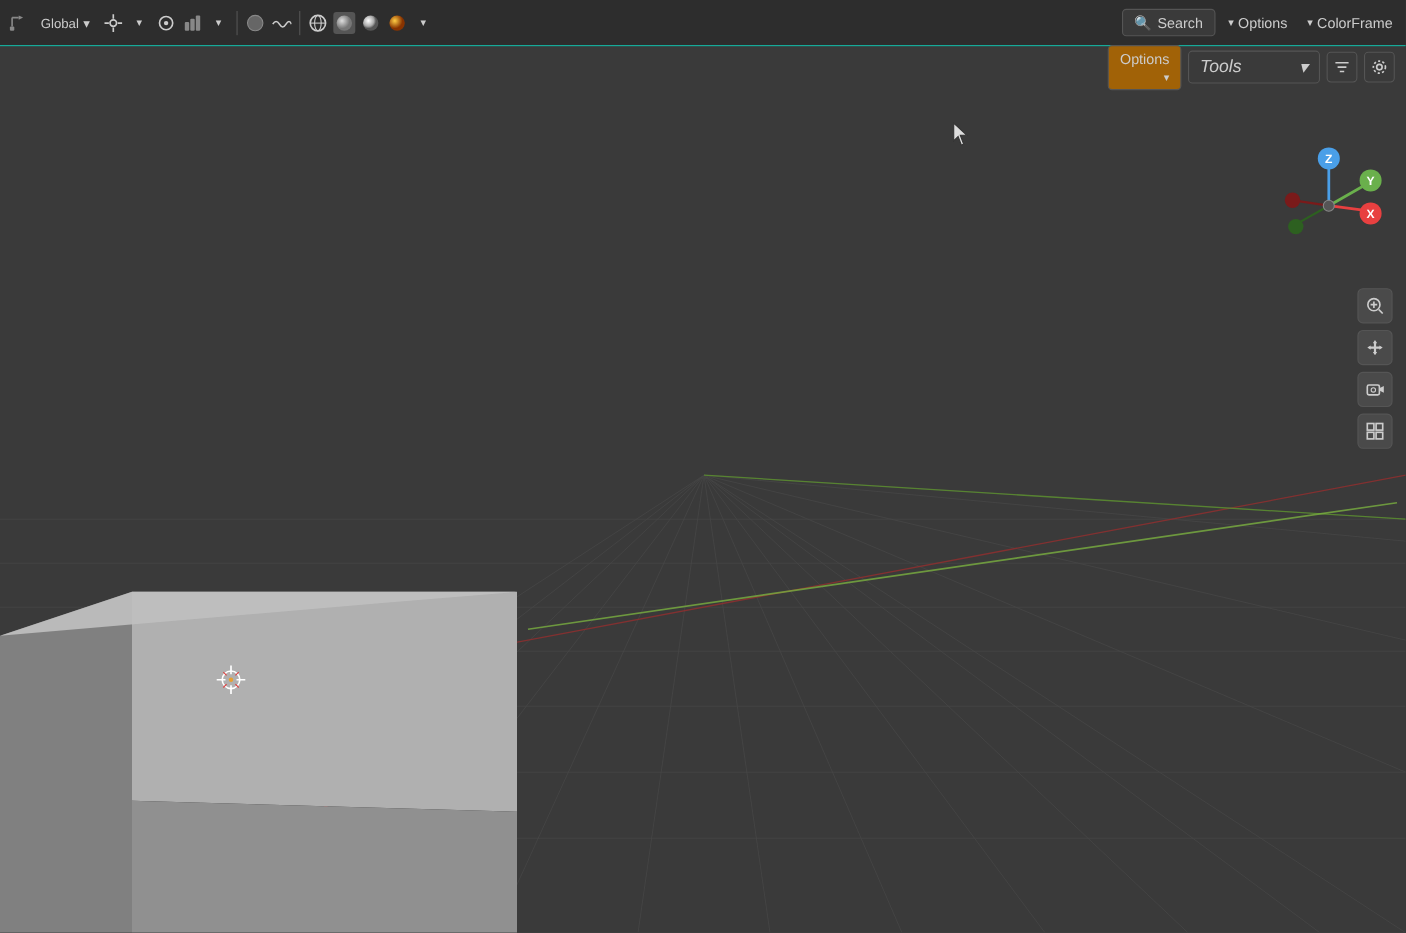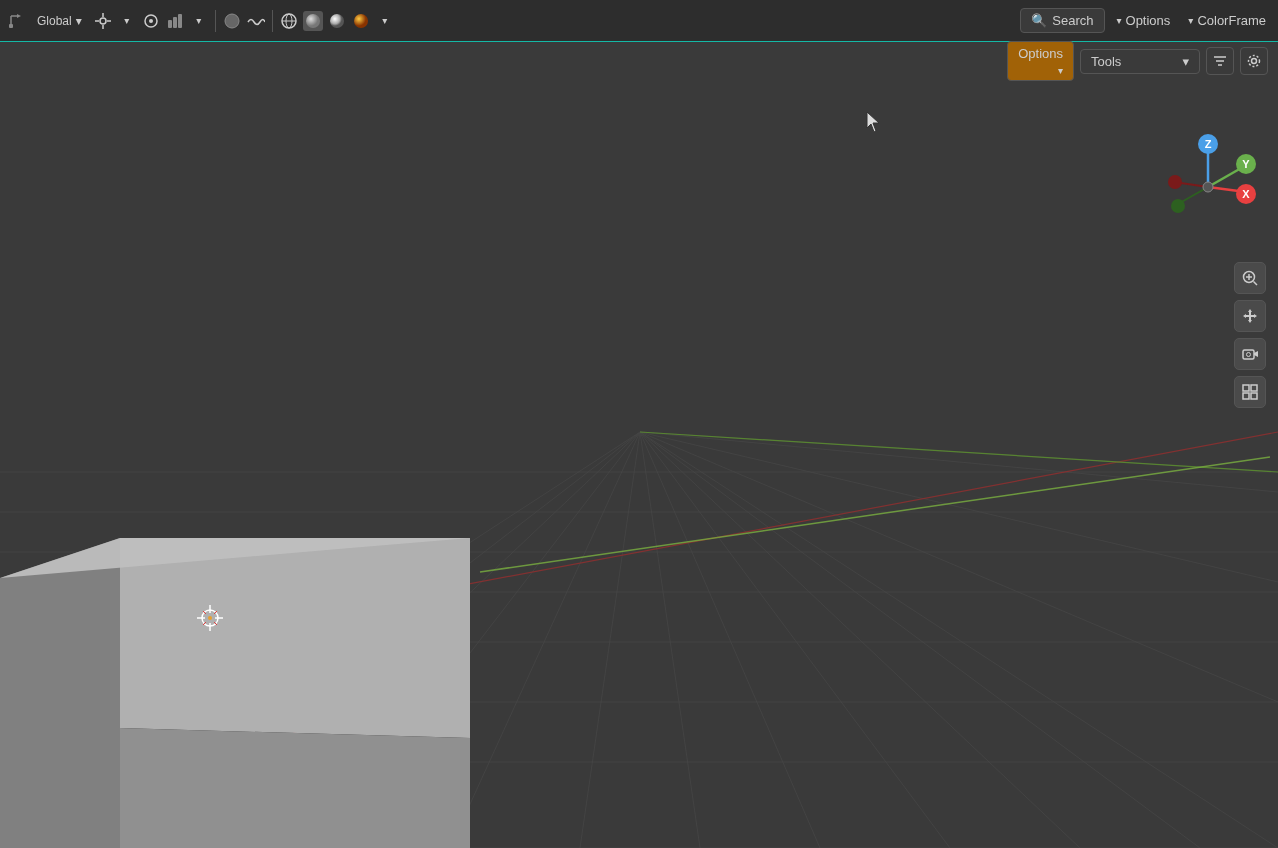--- a/index.html
+++ b/index.html
@@ -122,22 +122,23 @@
     .tools-select {
       display: flex;
       align-items: center;
       gap: 4px;
       background: #3a3a3a;
       border: 1px solid #555;
       border-radius: 4px;
       padding: 4px 10px;
       color: #ccc;
       cursor: pointer;
-      font-size: 13px;
+      font-size: 16px;
       min-width: 120px;
+      font-style: italic;
     }
 
     .icon-btn-small {
       width: 28px;
       height: 28px;
       display: flex;
       align-items: center;
       justify-content: center;
       background: #3a3a3a;
       border: 1px solid #555;

